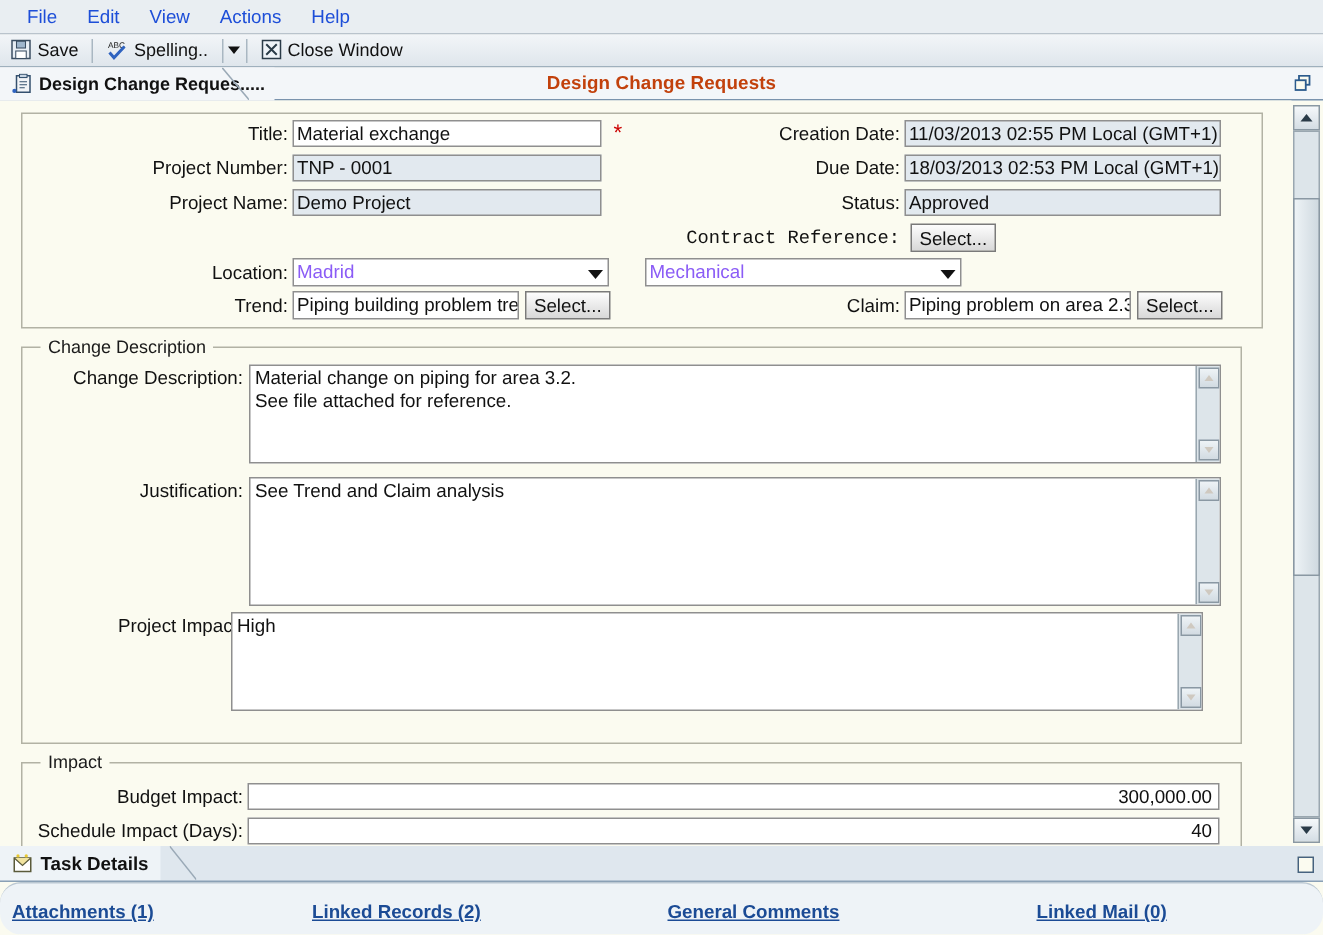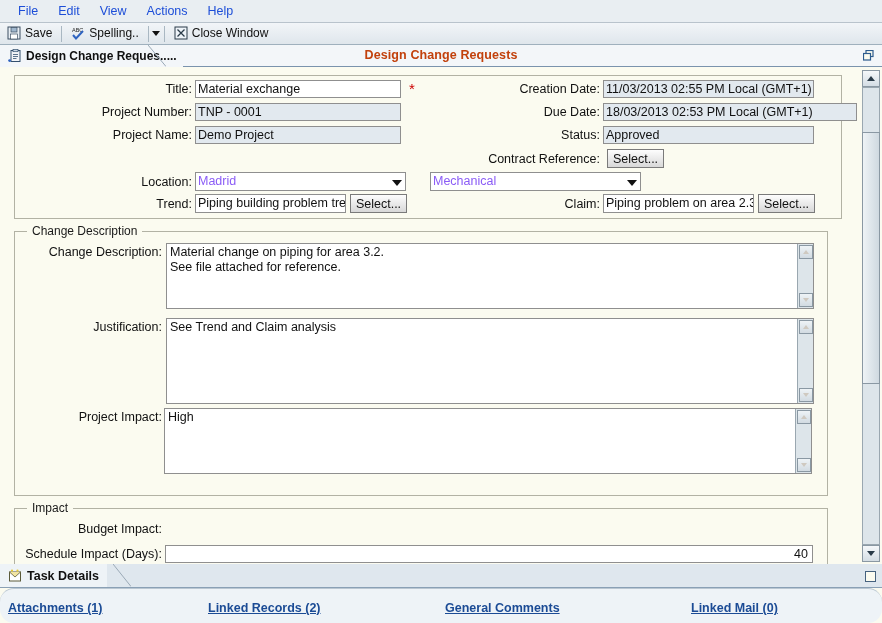--- a/index.html
+++ b/index.html
@@ -341,30 +341,30 @@
       <div class="selbtn" style="width:57px;margin-left:4px;">Select...</div>
     </div>
 
     <div class="row" style="left:430px; top:13px;">
       <div class="lbl" style="width:170px;">Creation Date:</div>
       <div class="fld ro" style="width:211px;">11/03/2013 02:55 PM Local (GMT+1)</div>
     </div>
 
     <div class="row" style="left:430px; top:36px;">
       <div class="lbl" style="width:170px;">Due Date:</div>
-      <div class="fld ro" style="width:254px;">18/03/2013 02:53 PM Local (GMT+1)</div>
+      <div class="fld ro" style="width:211px;">18/03/2013 02:53 PM Local (GMT+1)</div>
     </div>
 
     <div class="row" style="left:430px; top:59px;">
       <div class="lbl" style="width:170px;">Status:</div>
       <div class="fld ro" style="width:211px;">Approved</div>
     </div>
 
     <div class="row" style="left:430px; top:82px;">
-      <div class="lbl" style="width:170px;">Contract Reference:</div>
+      <div class="lbl" style="width:170px;font-family:Liberation Mono, monospace;">Contract Reference:</div>
       <div class="selbtn" style="width:57px;margin-left:4px;">Select...</div>
     </div>
 
     <div class="row" style="left:430px; top:105px;">
       <div class="combo" style="width:211px;">
         <span>Mechanical</span>
         <span class="cbar"></span>
       </div>
     </div>
 
@@ -399,38 +399,39 @@
         <div class="b top">
             <span class="ar-u-d"></span>
           </div>
         <div class="b bot">
             <span class="ar-d-d"></span>
           </div>
       </div>
     </div>
 
     <div class="lbl" style="position:absolute; left:20px; top:343px; width:142px;">Project Impact:</div>
-    <div class="ta" style="left:164px; top:341px; width:648px; height:66px; position:absolute;">
+    <div class="ta" style="left:154px; top:341px; width:648px; height:66px; position:absolute;">
       <div class="txt">High</div>
       <div class="ta-sb">
         <div class="b top">
             <span class="ar-u-d"></span>
           </div>
         <div class="b bot">
             <span class="ar-d-d"></span>
           </div>
       </div>
     </div>
 
     <div class="panel" style="left:14px; top:441px; width:814px; height:90px;">
       <div class="panel-legend">Impact</div>
     </div>
 
     <div class="row" style="left:20px; top:455px;">
       <div class="lbl" style="width:142px;">Budget Impact:</div>
+      <div class="fld num" style="width:648px;">300,000.00</div>
     </div>
 
     <div class="row" style="left:20px; top:478px;">
       <div class="lbl" style="width:142px;">Schedule Impact (Days):</div>
       <div class="fld num" style="width:648px;">40</div>
     </div>
 
   </div>
 
   <div class="vscroll">

